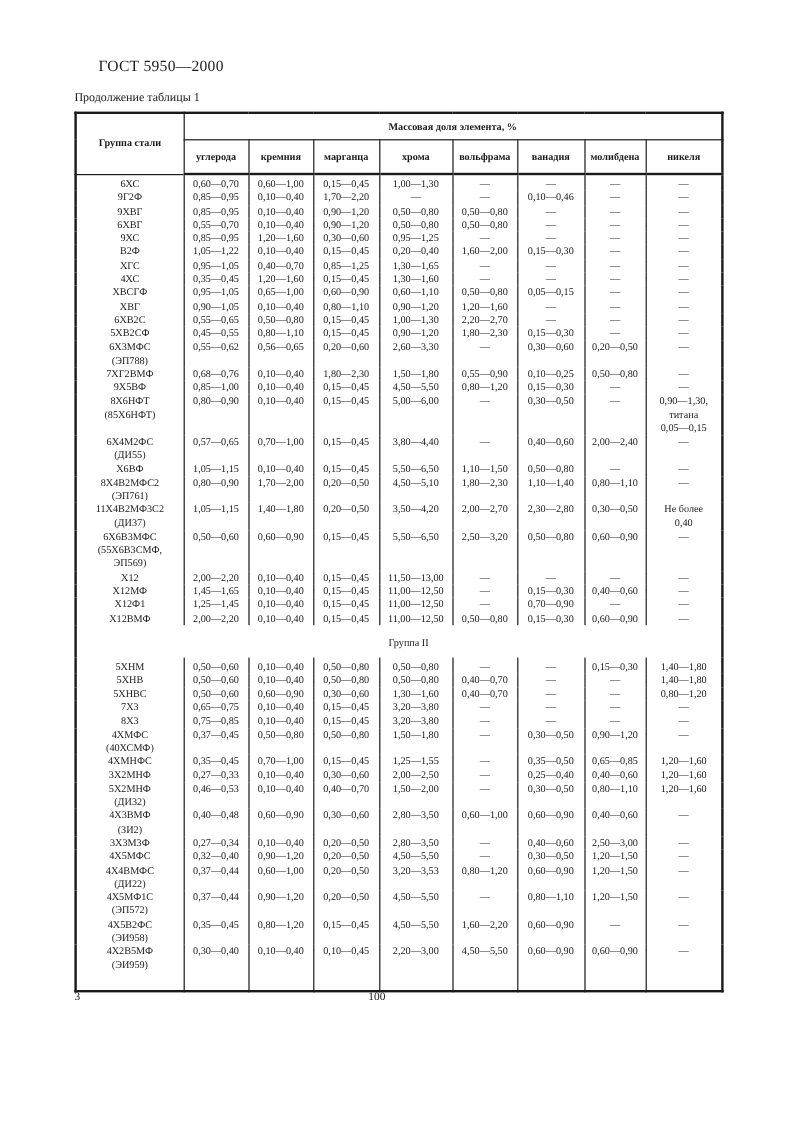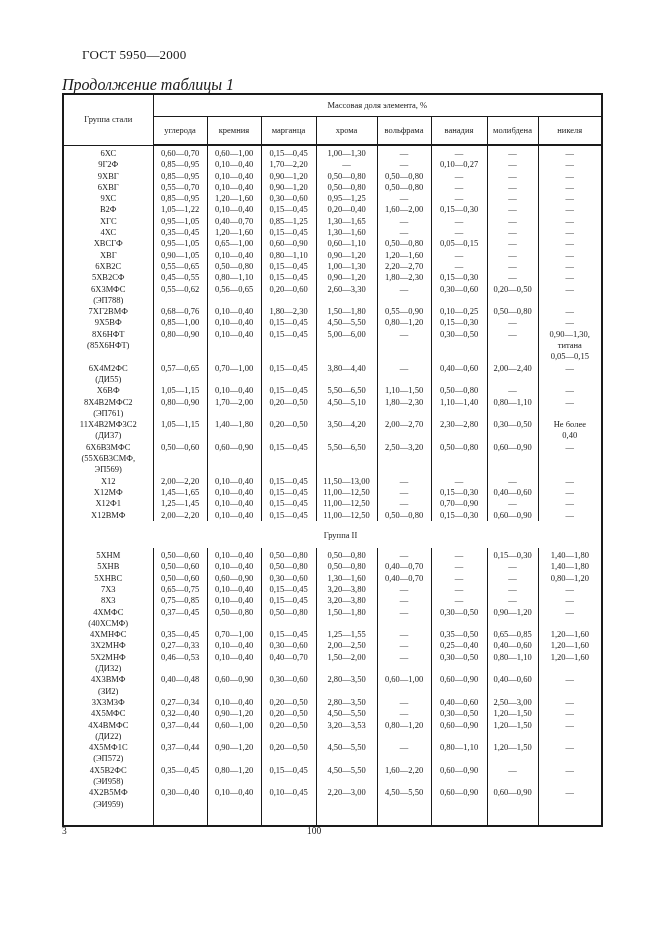--- a/index.html
+++ b/index.html
@@ -20,36 +20,35 @@
     top: 47px;
     font-size: 13px;
     font-weight: normal;
     letter-spacing: 0.2px;
     margin-left: 20px;
   }
   .caption {
     position: absolute;
     left: 62px;
     top: 76px;
-    font-size: 16px;
-    font-style: italic;
+    font-size: 10px;
   }
   table.grades {
     position: absolute;
     left: 62px;
     top: 93px;
     width: 539px;
     border-collapse: collapse;
     table-layout: fixed;
     border: 2px solid #1a1a1a;
     font-size: 8.5px;
     line-height: 11.3px;
   }
   table.grades th {
-    font-weight: normal;
+    font-weight: bold;
     border: 1px solid #1a1a1a;
     text-align: center;
     vertical-align: middle;
     padding: 0 2px;
   }
   thead tr.row-elements th { height: 29px; border-bottom: 2px solid #1a1a1a; }
   thead tr.row-group th { height: 22px; }
   th.mark-head { border-bottom: 2px solid #1a1a1a; }
   table.grades td {
     border-left: 1px solid #1a1a1a;
@@ -159,21 +158,21 @@
           <td class="val">
             <div>1,70—2,20</div>
           </td>
           <td class="val">
             <div>—</div>
           </td>
           <td class="val">
             <div>—</div>
           </td>
           <td class="val">
-            <div>0,10—0,27</div>
+            <div>0,10—0,46</div>
           </td>
           <td class="val">
             <div>—</div>
           </td>
           <td class="val">
             <div>—</div>
           </td>
         </tr>
         <tr>
           <td class="mark">

